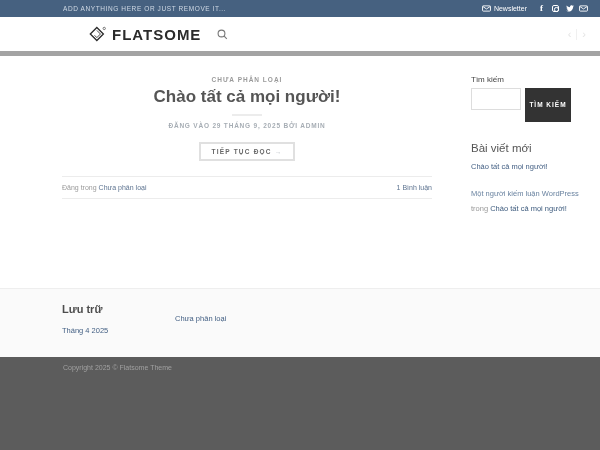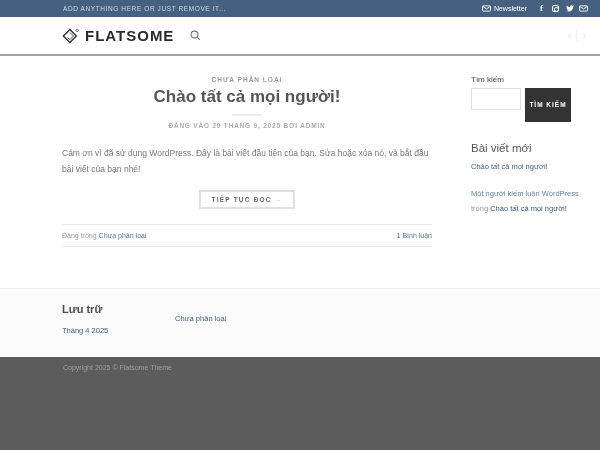--- a/index.html
+++ b/index.html
@@ -15,21 +15,21 @@
   .newsletter { display:flex; align-items:center; gap:3px; color:#fff; font-size:7px; text-decoration:none; cursor:pointer; }
   .socials { display:flex; align-items:center; gap:5px; }
   .social { width:9px; height:9px; display:flex; align-items:center; justify-content:center; color:#fff; cursor:pointer; }
   .fb-f { font-family:"Liberation Serif",serif; font-weight:bold; font-size:9px; color:#fff; line-height:1; }
   .ig { width:7px; height:7px; border:1px solid #fff; border-radius:2px; position:relative; }
   .ig::after { content:""; position:absolute; top:1.2px; left:1.2px; width:2.4px; height:2.4px;
                border:1px solid #fff; border-radius:50%; }
 
   
   .header { position:absolute; top:17px; left:0; right:0; height:39px; background:#fff;
-            border-bottom:2px solid #a3a3a3; display:flex; align-items:center; padding:0 14px 0 62px; }
+            border-bottom:5px solid #a3a3a3; display:flex; align-items:center; padding:0 14px 0 89px; }
   .logo { display:flex; align-items:center; gap:6px; cursor:pointer; }
   .logo-text { font-size:15px; font-weight:bold; letter-spacing:1px; color:#2b2b2b; }
   .hdr-search { margin-left:16px; cursor:pointer; display:flex; align-items:center; }
   .header-right { margin-left:auto; display:flex; align-items:center; gap:5px; color:#e4e4e4; font-size:11px; }
   .hdr-div { width:1px; height:11px; background:#f0f0f0; }
   .nav-arrow { cursor:pointer; line-height:1; }
 
   
   .main { position:absolute; top:56px; left:0; width:600px; height:232px; background:#fff; }
   .container { margin-left:62px; width:523px; display:flex; }
@@ -136,21 +136,20 @@
   </div>
 </div>
 
 <div class="main">
   <div class="container">
     <div class="content-col">
       <div class="post-cat">CHƯA PHÂN LOẠI</div>
       <div class="post-title">Chào tất cả mọi người!</div>
       <div class="post-divider"></div>
       <div class="post-date">ĐĂNG VÀO 29 THÁNG 9, 2025 BỞI ADMIN</div>
-      <div class="post-excerpt">Cảm ơn vì đã sử dụng WordPress. Đây là bài viết đầu tiên của bạn. Sửa hoặc xóa nó, và bắt đầu bài viết của bạn nhé!</div>
       <div class="btn-row">
         <span class="read-more"><span>TIẾP TỤC ĐỌC</span> <span class="arrow">→</span></span>
       </div>
       <div class="post-meta">
         <span>
           <span>Đăng trong</span>
           <span class="meta-link">Chưa phân loại</span>
         </span>
         <span class="meta-link">1 Bình luận</span>
       </div>

